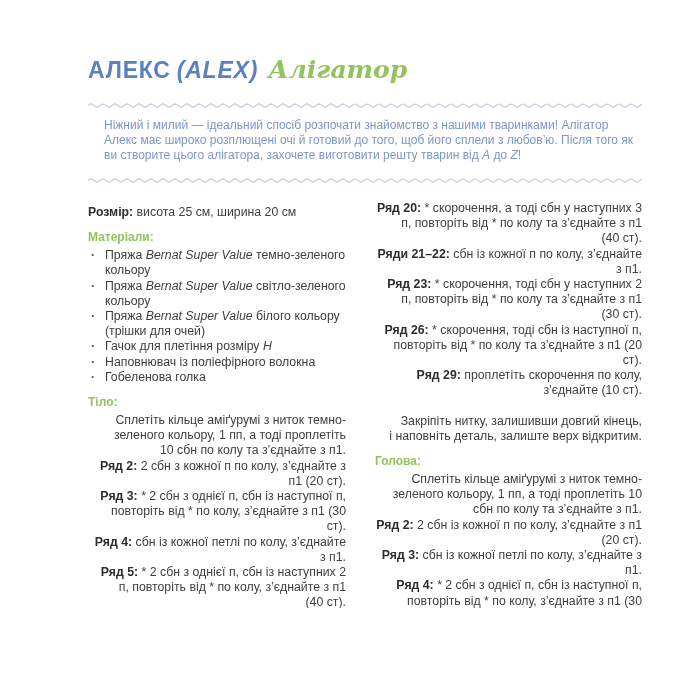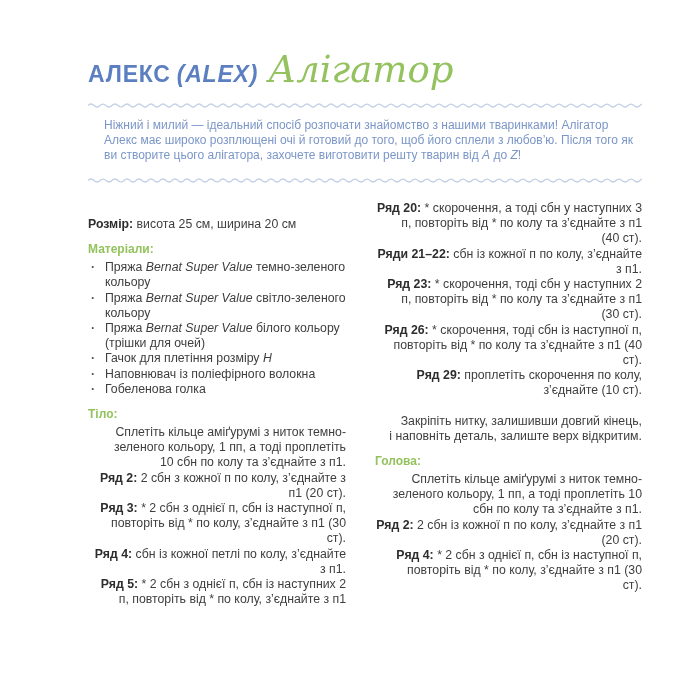--- a/index.html
+++ b/index.html
@@ -16,22 +16,22 @@
   
   .title-row { margin-top: 52px; display: flex; align-items: baseline; gap: 10px; }
   .t-main, .t-paren {
     font-size: 23px; font-weight: bold;
     color: var(--title-blue, #5b7fc0);
     letter-spacing: 0.8px;
   }
   .t-paren { font-style: italic; margin-left: -4px; }
   .t-script {
     font-family: "DejaVu Serif", serif;
-    font-style: italic; font-weight: normal;
-    font-size: 37px; line-height: 36px;
+    font-style: italic; font-weight: bold;
+    font-size: 25px; line-height: 36px;
     color: var(--accent-green, #94c25e);
   }
 
   
   svg.wavy { display: block; margin-top: 12px; width: 554px; height: 9px; }
   svg.wavy path { fill: none; stroke: var(--wave-blue, #c2cfe6); stroke-width: 1.2; }
 
   
   .intro {
     margin: 9px 0 0 16px;
@@ -40,21 +40,21 @@
   }
   .intro em { font-style: italic; }
 
   
   .columns { display: flex; margin-top: 17px; }
   .col-left  { width: 258px; margin-right: 29px; }
   .col-right { width: 267px; }
   .col { font-size: 12.3px; line-height: 15.2px; }
 
   b, .size b { color: #2d2d2d; }
-  .size { margin: 16px 0 9px 0; }
+  .size { margin: 4px 0 9px 0; }
 
   h3.green {
     margin: 10px 0 3px 0;
     font-size: 12px; line-height: 15px;
     color: var(--accent-green, #94c25e);
     font-weight: bold;
   }
 
   ul.materials { list-style: none; margin: 0; padding: 0; }
   ul.materials li {
@@ -151,35 +151,36 @@
       <div class="col col-right">
         <div class="steps">
 
             <p class="step"><b>Ряд 20:</b><span> * скорочення, а тоді сбн у наступних 3 п, повторіть від * по колу та з’єднайте з п1 (40 ст).</span></p>
 
             <p class="step"><b>Ряди 21–22:</b><span> сбн із кожної п по колу, з’єднайте з п1.</span></p>
 
             <p class="step"><b>Ряд 23:</b><span> * скорочення, тоді сбн у наступних 2 п, повторіть від * по колу та з’єднайте з п1 (30 ст).</span></p>
 
 
-            <p class="step"><b>Ряд 26:</b><span> * скорочення, тоді сбн із наступної п, повторіть від * по колу та з’єднайте з п1 (40 ст).</span></p>
+            <p class="step"><b>Ряд 26:</b><span> * скорочення, тоді сбн із наступної п, повторіть від * по колу та з’єднайте з п1 (20 ст).</span></p>
 
 
             <p class="step"><b>Ряд 29:</b><span> проплетіть скорочення по колу, з’єднайте (10 ст).</span></p>
           </div>
 
         <p class="step note"><span>Закріпіть нитку, залишивши довгий кінець,</span><br><span>і наповніть деталь, залиште верх відкритим.</span></p>
 
         <h3 class="green">Голова:</h3>
         <div class="steps">
 
             <p class="step"><b></b><span>Сплетіть кільце аміґурумі з ниток темно-зеленого кольору, 1 пп, а тоді проплетіть 10 сбн по колу та з’єднайте з п1.</span></p>
 
             <p class="step"><b>Ряд 2:</b><span> 2 сбн із кожної п по колу, з’єднайте з п1 (20 ст).</span></p>
 
+            <p class="step"><b>Ряд 3:</b><span> сбн із кожної петлі по колу, з’єднайте з п1.</span></p>
 
             <p class="step"><b>Ряд 4:</b><span> * 2 сбн з однієї п, сбн із наступної п, повторіть від * по колу, з’єднайте з п1 (30 ст).</span></p>
 
           </div>
       </div>
 
     </div>
   </div>
 
   <div class="pageno">27</div>

